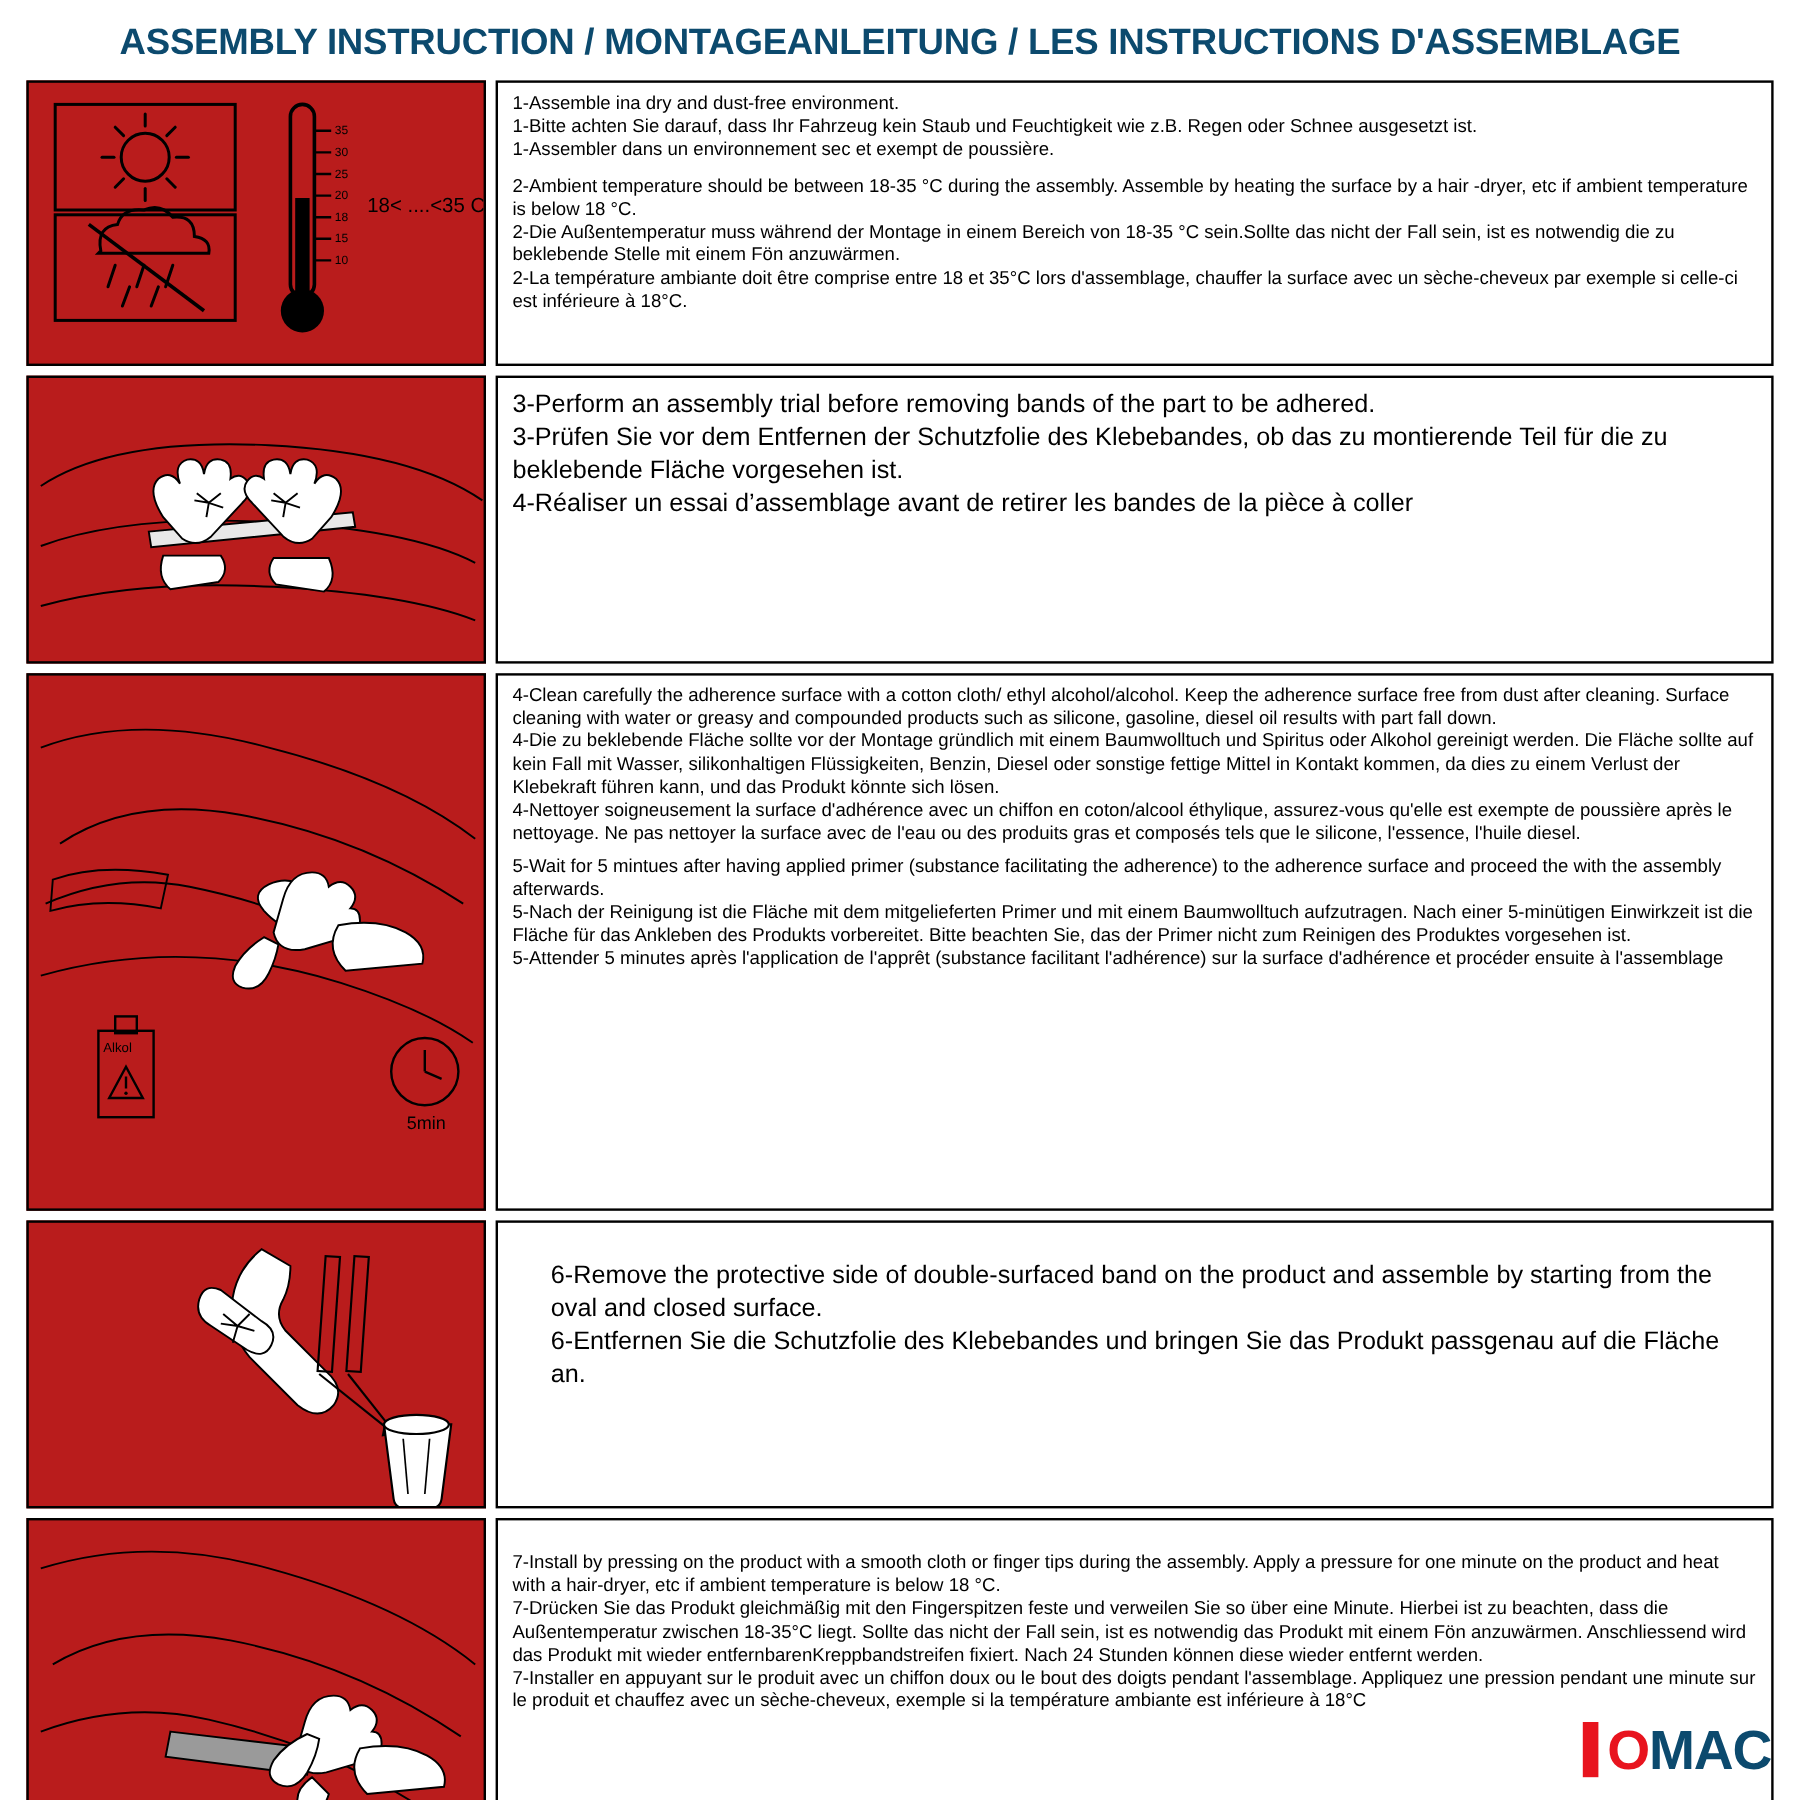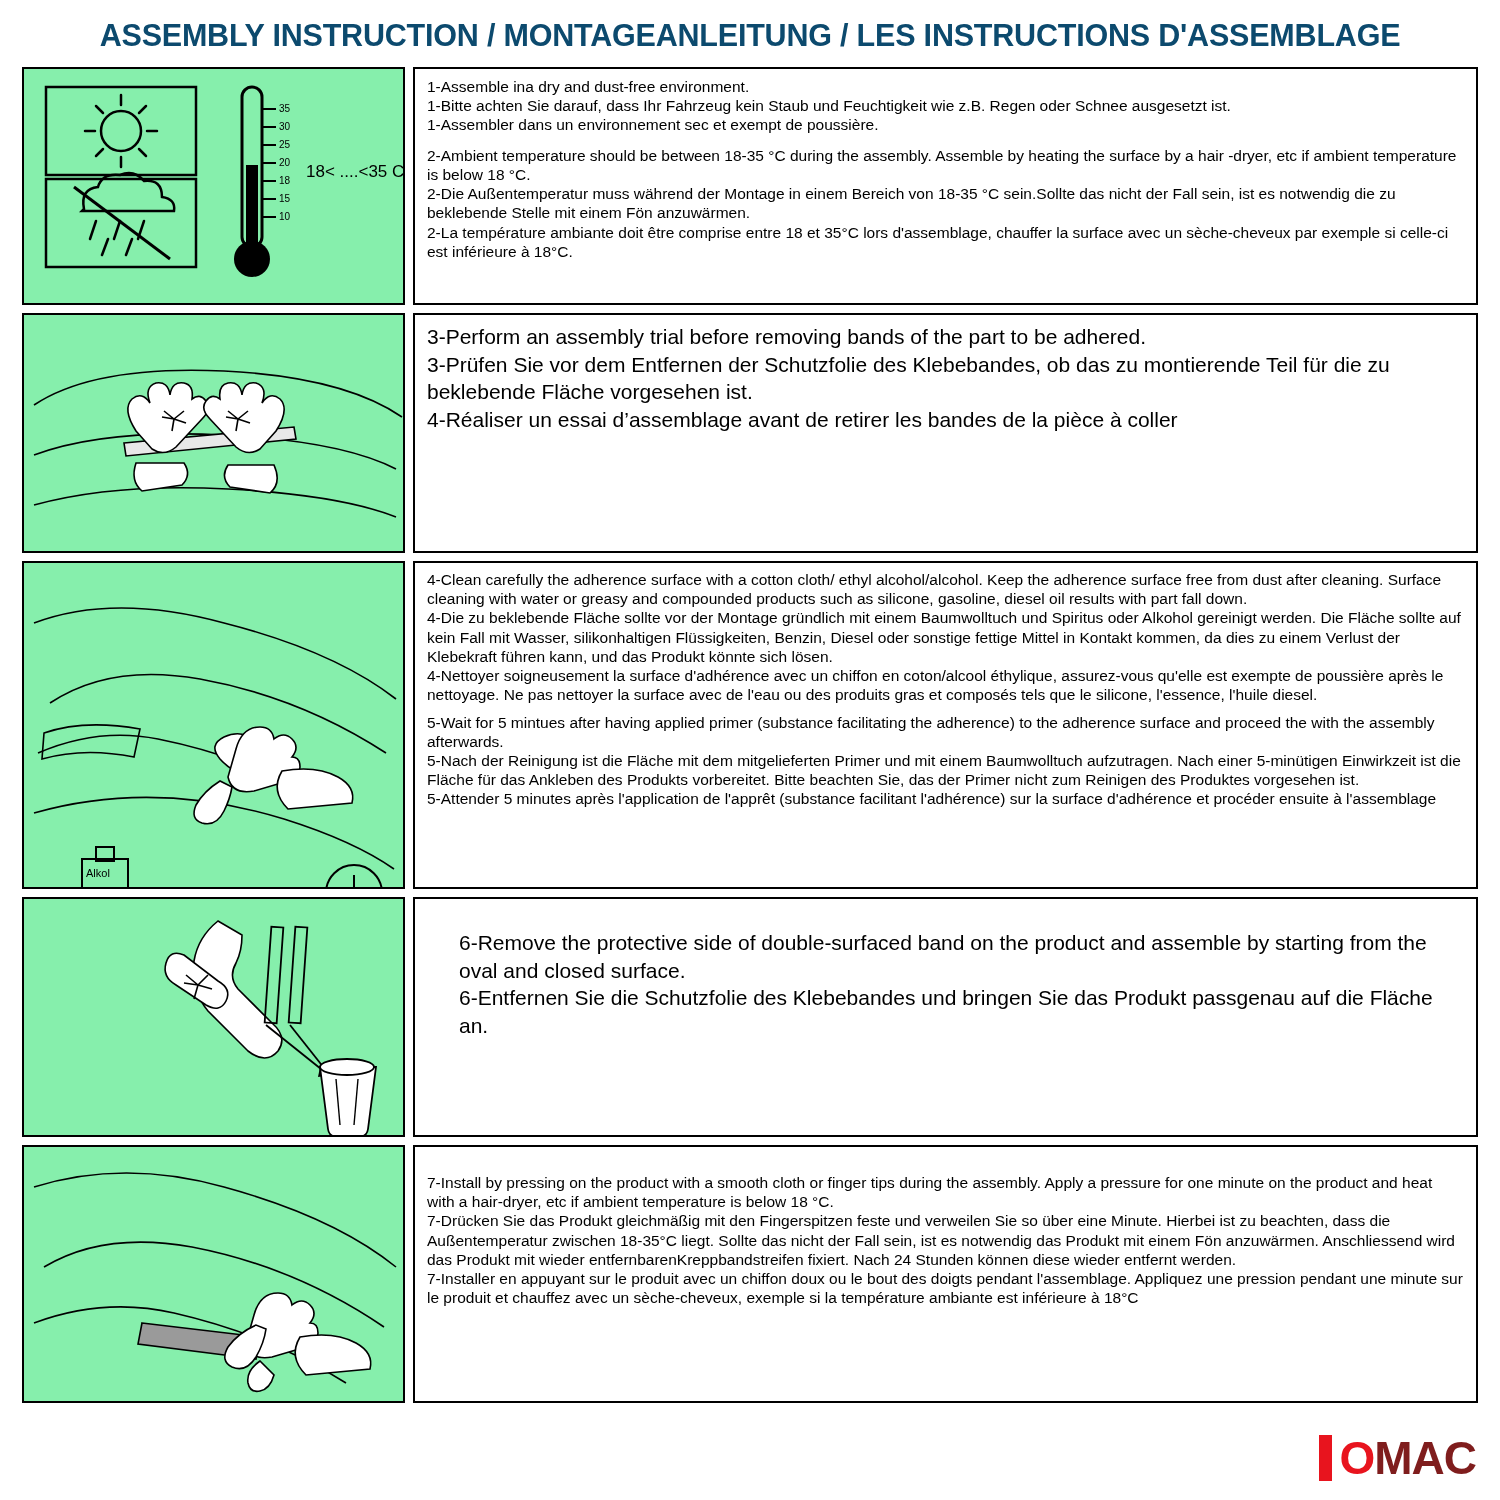--- a/index.html
+++ b/index.html
@@ -38,33 +38,33 @@
   }
   .row {
     display: flex;
     gap: 8px;
   }
   .cell-img {
     width: 383px;
     border: 2px solid #000;
     box-sizing: border-box;
     position: relative;
-    background: #86efac;
+    background: #b91c1c;
     overflow: hidden;
   }
   .cell-txt {
     flex: 1;
     border: 2px solid #000;
     box-sizing: border-box;
     padding: 8px 12px 8px 12px;
     overflow: hidden;
   }
   .r1 .cell-img, .r1 .cell-txt { height: 238px; }
   .r2 .cell-img, .r2 .cell-txt { height: 240px; }
-  .r3 .cell-img, .r3 .cell-txt { height: 328px; }
+  .r3 .cell-img, .r3 .cell-txt { height: 448px; }
   .r4 .cell-img, .r4 .cell-txt { height: 240px; padding-left: 44px; }
   .r5 .cell-img, .r5 .cell-txt { height: 258px; }
 
   p.b {
     font-weight: normal;
     margin: 0;
   }
   p.n {
     margin: 0;
   }
@@ -94,21 +94,21 @@
     margin-right: 7px;
   }
   .logo .word {
     font-family: "Liberation Sans", sans-serif;
     font-weight: bold;
     font-size: 46px;
     letter-spacing: -1px;
     line-height: 46px;
   }
   .logo .word .red { color: #e8141e; }
-  .logo .word .blk { color: #7f1d1d; }
+  .logo .word .blk { color: #0c4a6e; }
 </style>
 </head>
 <body>
 
 <div class="page">
 
   <div class="title">ASSEMBLY INSTRUCTION / MONTAGEANLEITUNG / LES INSTRUCTIONS D'ASSEMBLAGE</div>
 
   <div class="grid">
 

